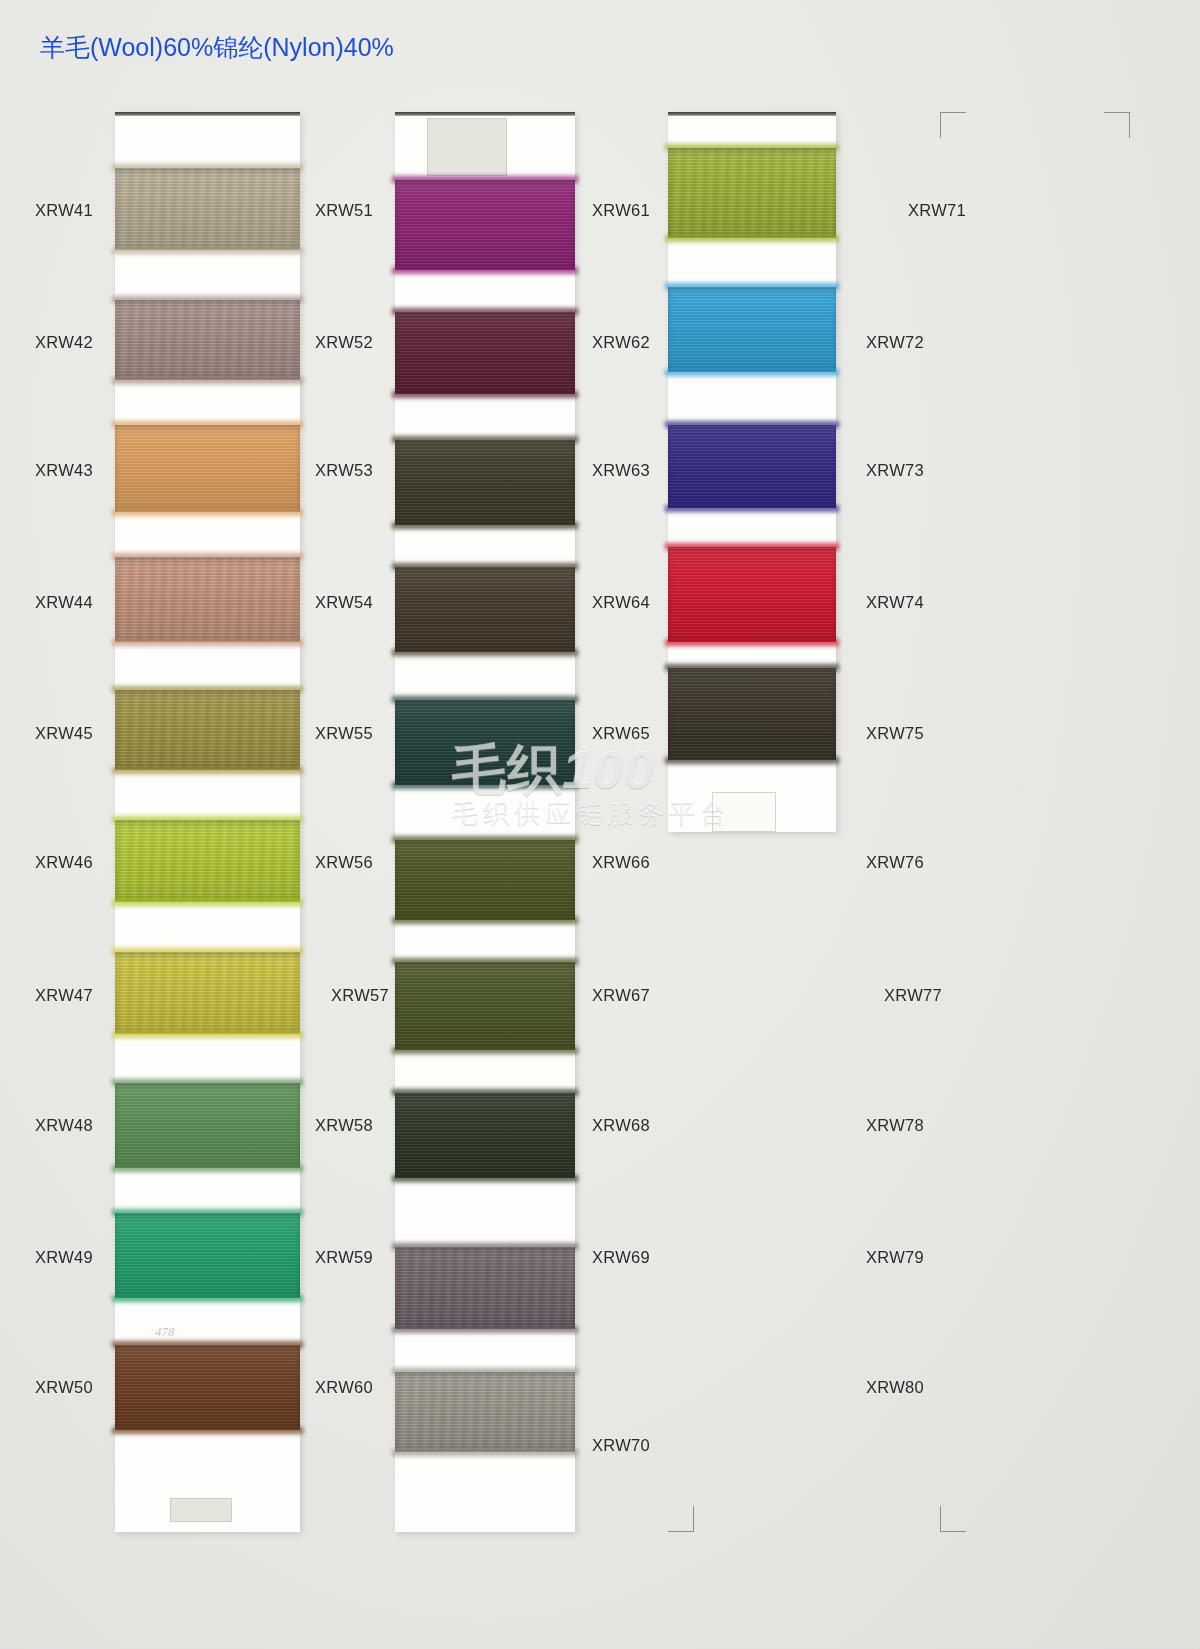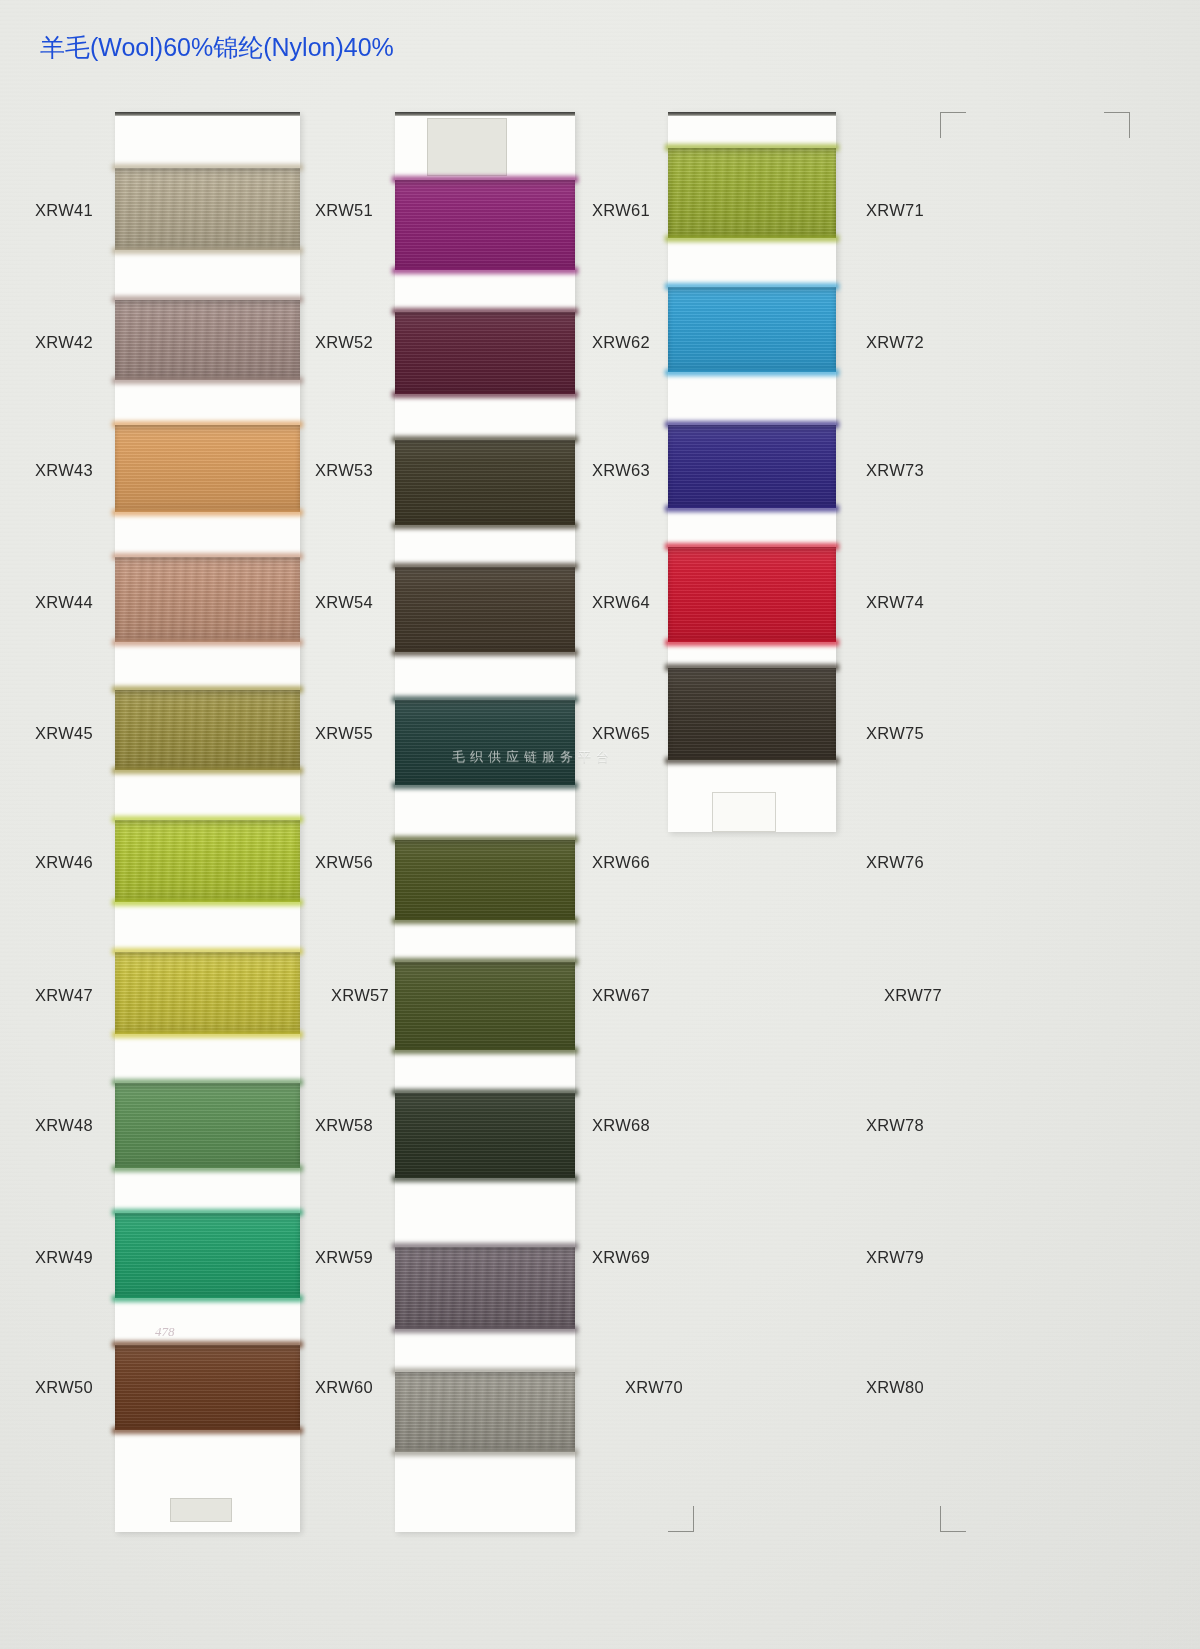--- a/index.html
+++ b/index.html
@@ -115,21 +115,21 @@
   }
   .wm .wm-main{
     font-size:54px;font-weight:bold;color:rgba(255,255,255,.62);
     text-shadow:0 1px 0 rgba(120,125,120,.35);
     letter-spacing:1px;line-height:1;
   }
   .wm .wm-main .num{
     font-style:italic;font-family:"Liberation Sans",sans-serif;
   }
   .wm .wm-sub{
-    margin-top:6px;font-size:13px;letter-spacing:5px;
+    font-size:26px;letter-spacing:5px;
     color:rgba(255,255,255,.60);
     text-shadow:0 1px 0 rgba(120,125,120,.28);
   }
 
   
   .crop{position:absolute;pointer-events:none;}
   .crop i{position:absolute;background:#8d8e89;}
   .crop .v{width:1px;height:26px;}
   .crop .h{height:1px;width:26px;}
 </style>
@@ -301,21 +301,21 @@
     <div class="lbl" style="left: 315px; top: 1378px;">XRW60</div>
     <div class="lbl" style="left: 592px; top: 201px;">XRW61</div>
     <div class="lbl" style="left: 592px; top: 333px;">XRW62</div>
     <div class="lbl" style="left: 592px; top: 461px;">XRW63</div>
     <div class="lbl" style="left: 592px; top: 593px;">XRW64</div>
     <div class="lbl" style="left: 592px; top: 724px;">XRW65</div>
     <div class="lbl" style="left: 592px; top: 853px;">XRW66</div>
     <div class="lbl" style="left: 592px; top: 986px;">XRW67</div>
     <div class="lbl" style="left: 592px; top: 1116px;">XRW68</div>
     <div class="lbl" style="left: 592px; top: 1248px;">XRW69</div>
-    <div class="lbl" style="left: 592px; top: 1378px; margin-left: 33px;">XRW70</div>
+    <div class="lbl" style="left: 592px; top: 1436px;">XRW70</div>
     <div class="strip" style="left: 668px; top: 112px; width: 168px; height: 720px;">
       <div class="strip-topedge"></div>
       <div class="tape" style="left: 44px; bottom: 0px; width: 62px; height: 38px; background: rgba(250, 250, 247, 0.95);"></div>
     </div>
     <div class="sw heather" style="position: absolute; left: 668px; width: 168px; top: 148px; height: 90px; --c: #9eb232;">
       <div class="fuzz-t"></div>
       <div class="body"></div>
       <div class="fuzz-b"></div>
     </div>
     <div class="sw" style="position: absolute; left: 668px; width: 168px; top: 287px; height: 85px; --c: #31a0d4;">
@@ -331,27 +331,30 @@
     <div class="sw" style="position: absolute; left: 668px; width: 168px; top: 547px; height: 95px; --c: #d01730;">
       <div class="fuzz-t"></div>
       <div class="body"></div>
       <div class="fuzz-b"></div>
     </div>
     <div class="sw" style="position: absolute; left: 668px; width: 168px; top: 668px; height: 92px; --c: #3b342a;">
       <div class="fuzz-t"></div>
       <div class="body"></div>
       <div class="fuzz-b"></div>
     </div>
-    <div class="lbl" style="left: 866px; top: 201px; text-align: right;">XRW71</div>
+    <div class="lbl" style="left: 908px; top: 201px; text-align: right;">XRW71</div>
     <div class="lbl" style="left: 866px; top: 333px;">XRW72</div>
     <div class="lbl" style="left: 866px; top: 461px;">XRW73</div>
     <div class="lbl" style="left: 866px; top: 593px;">XRW74</div>
     <div class="lbl" style="left: 866px; top: 724px;">XRW75</div>
     <div class="lbl" style="left: 866px; top: 853px;">XRW76</div>
     <div class="lbl" style="left: 866px; top: 986px; margin-left: 18px;">XRW77</div>
     <div class="lbl" style="left: 866px; top: 1116px;">XRW78</div>
     <div class="lbl" style="left: 866px; top: 1248px;">XRW79</div>
     <div class="lbl" style="left: 866px; top: 1378px;">XRW80</div>
   </div>
 
 <div class="wm">
+  <div class="wm-main">
+    <span>毛织</span><span class="num">100</span>
+  </div>
   <div class="wm-sub">毛织供应链服务平台</div>
 </div>
 
 </body></html>

